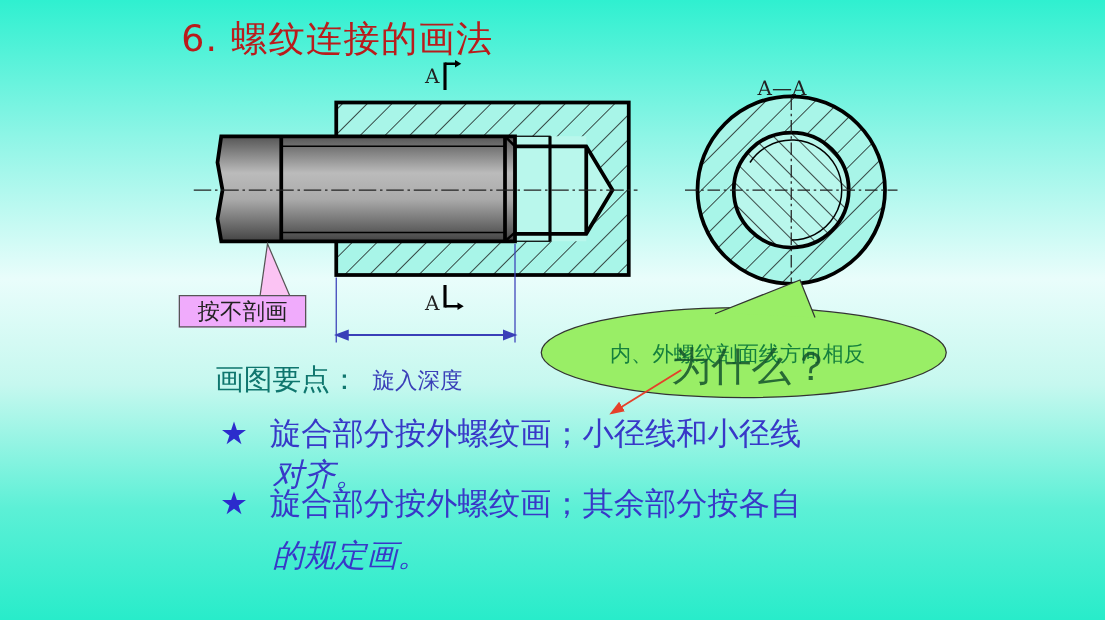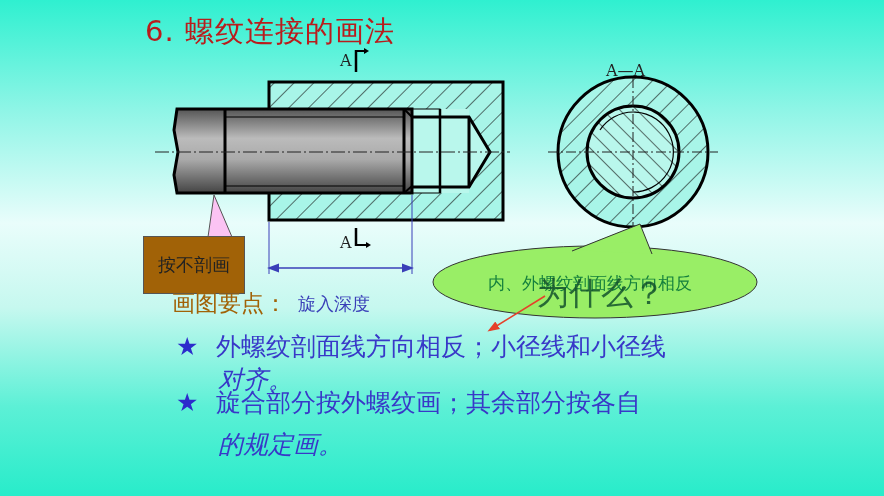--- a/index.html
+++ b/index.html
@@ -9,28 +9,28 @@
     font-family: "DejaVu Sans", sans-serif;
   }
   .abs { position:absolute; }
   #title {
     left:145px; top:12px; font-size:29px; color:#b91c1c; letter-spacing:1px;
     font-family: "DejaVu Sans", sans-serif; white-space:nowrap;
   }
   svg#drawing { position:absolute; left:0; top:0; }
   .label-serif { font-family: "DejaVu Serif", serif; }
   #note-box {
-    left:143px; top:236px; width:102px; height:58px;
-    background:#a16207; border:1px solid #555; box-sizing:border-box;
+    left:143px; top:236px; width:102px; height:26px;
+    background:#f0abfc; border:1px solid #555; box-sizing:border-box;
     font-size:18px; color:#222; display:flex; align-items:center; justify-content:center;
   }
   #depth-label { left:298px; top:244px; font-size:18px; color:#3a3fb8; white-space:nowrap;margin-top:48px; }
   #bubble-text { left:488px; top:272px; font-size:17px; color:#15803d; white-space:nowrap; }
   #why-text { left:537px; top:272px; font-size:32px; color:#14532d; white-space:nowrap; opacity:0.85; }
-  #points-heading { left:172px; top:288px; font-size:23px; color:#a16207; white-space:nowrap;text-align:right; }
+  #points-heading { left:172px; top:288px; font-size:23px; color:#0f766e; white-space:nowrap;text-align:right; }
   .bullet-row { position:absolute; left:176px; font-size:25px; color:#3838c8; white-space:nowrap; }
   .star { color:#2c2ccc; display:inline-block; width:40px; }
   .cont { position:absolute; left:218px; font-size:25px; color:#3838c8; white-space:nowrap;font-style:italic; }
 </style>
 </head>
 <body>
 
 <div id="title" class="abs">6. 螺纹连接的画法</div>
 
 <svg id="drawing" width="884" height="496" viewBox="0 0 884 496">
@@ -125,20 +125,20 @@
 </svg>
 
 <div id="note-box" class="abs">按不剖画</div>
 <div id="depth-label" class="abs">旋入深度</div>
 <div id="bubble-text" class="abs">内、外螺纹剖面线方向相反</div>
 <div id="why-text" class="abs">为什么？</div>
 
 <div id="points-heading" class="abs">画图要点：</div>
 
 <div class="bullet-row" style="top:330px;">
-  <span class="star">★</span><span>外螺纹剖面线方向相反；小径线和小径线</span>
+  <span class="star">★</span><span>旋合部分按外螺纹画；小径线和小径线</span>
 </div>
 <div class="cont" style="top:363px;">对齐。</div>
 
 <div class="bullet-row" style="top:386px;">
   <span class="star">★</span><span>旋合部分按外螺纹画；其余部分按各自</span>
 </div>
 <div class="cont" style="top:428px;">的规定画。</div>
 
 </body></html>

